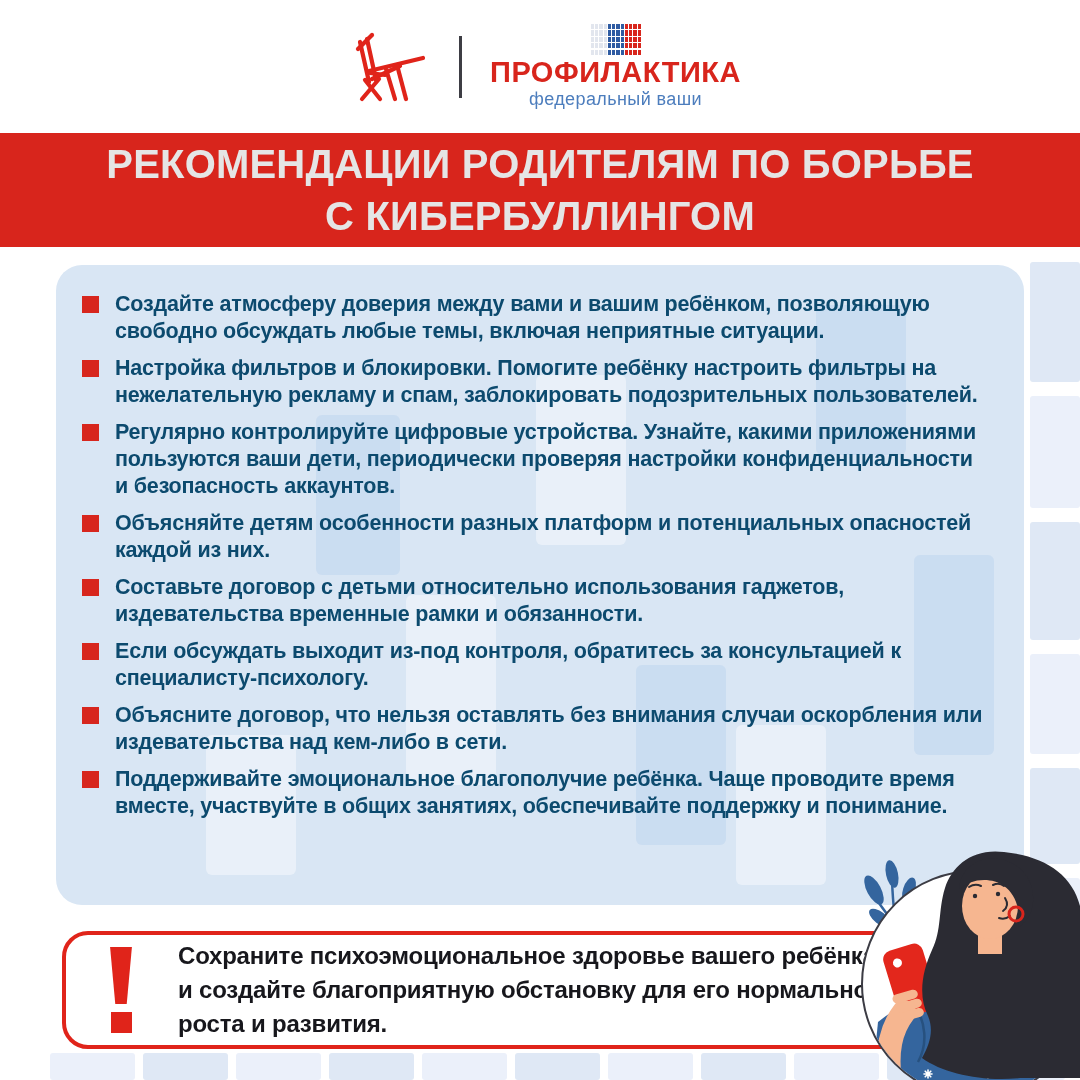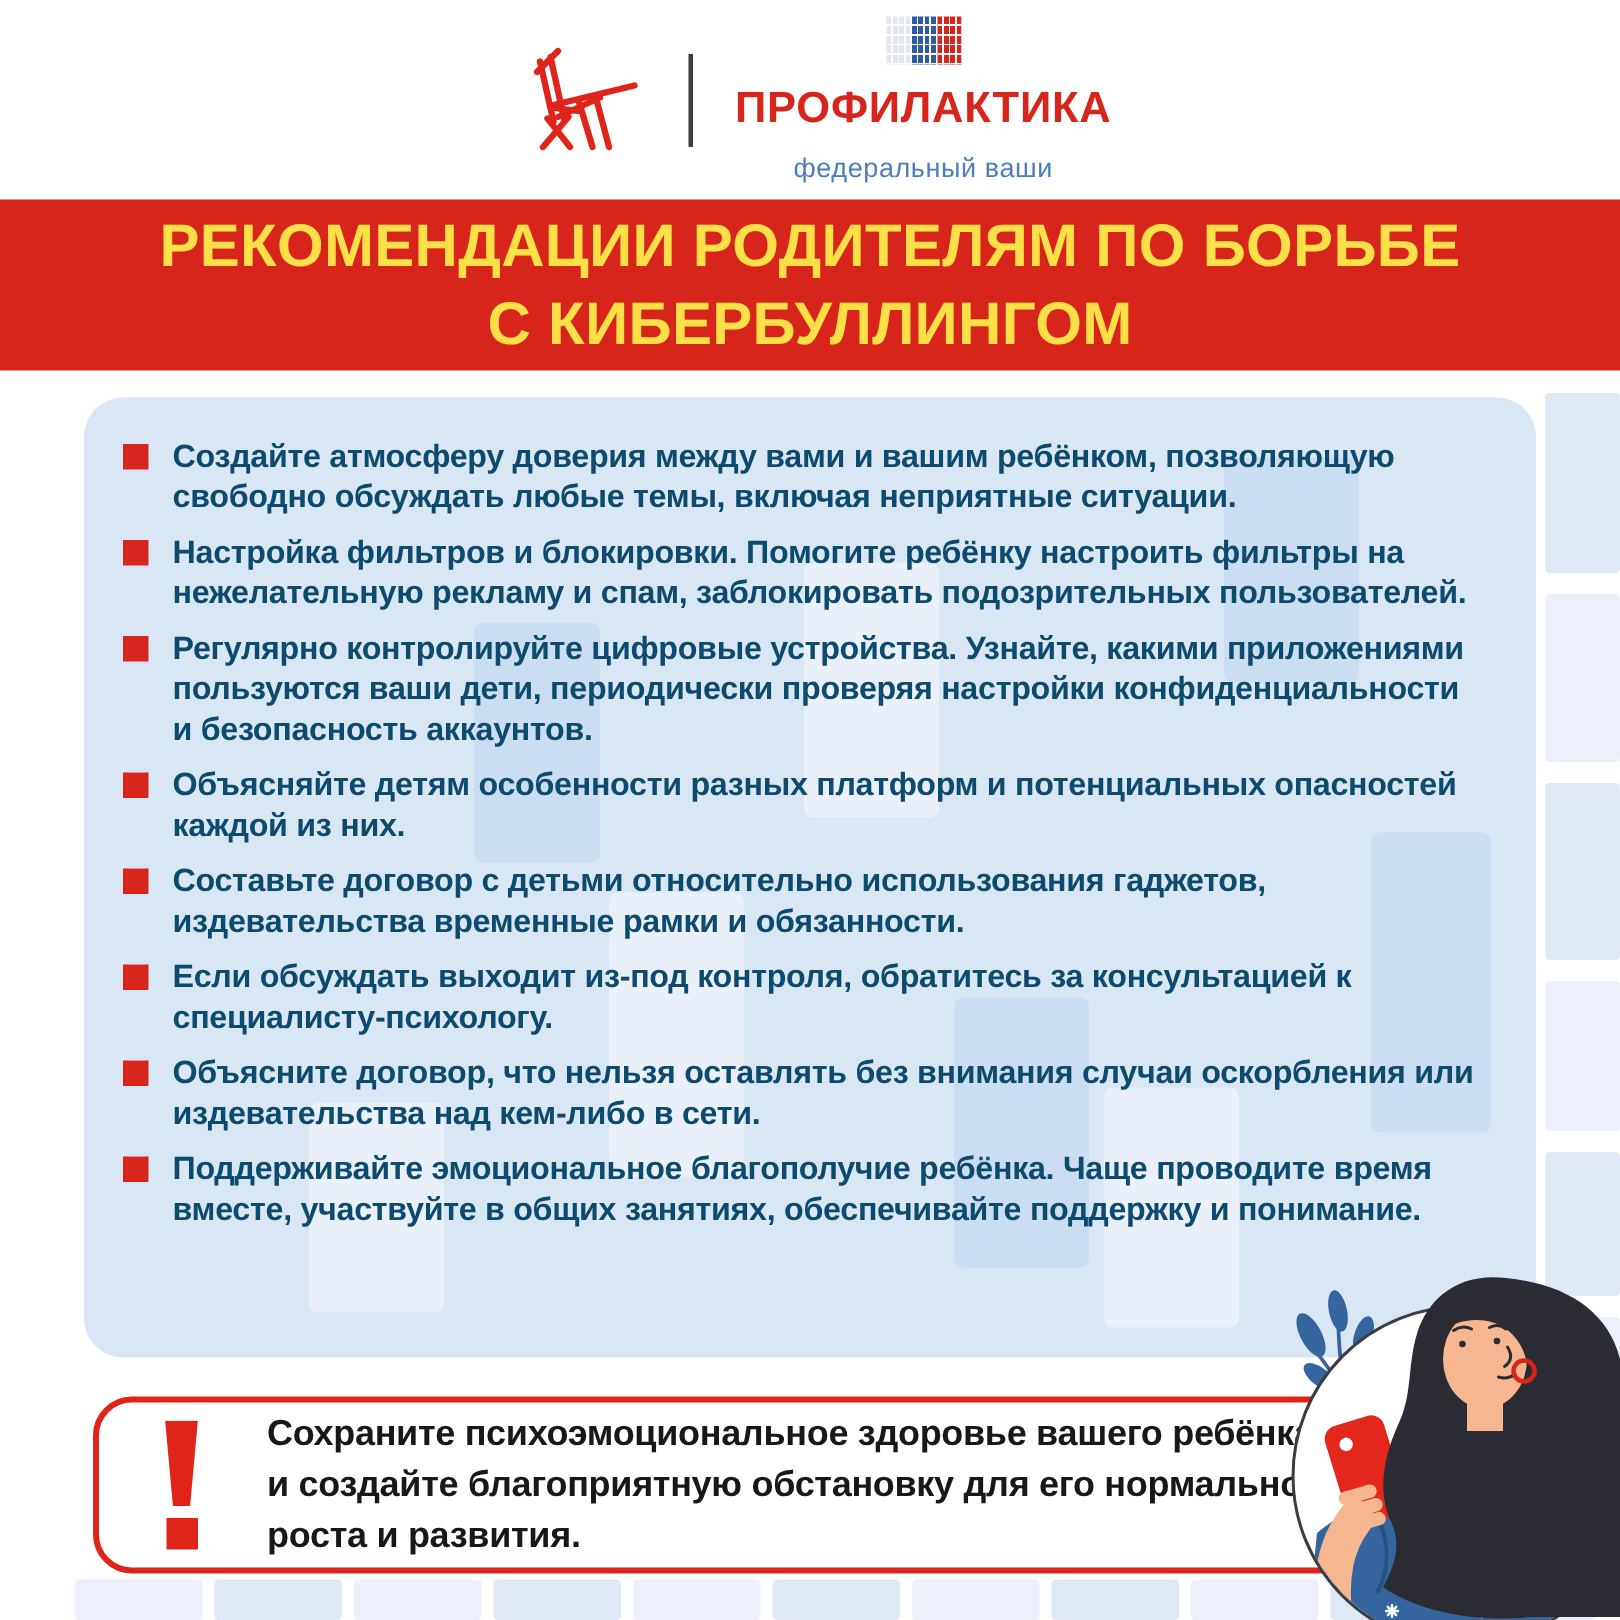--- a/index.html
+++ b/index.html
@@ -10,40 +10,40 @@
   
   .bg-layer{position:absolute; inset:0; z-index:0;}
   .tile{position:absolute; border-radius:3px;}
   .t-a{background:#dfe8f5;} .t-b{background:#ebf0fa;}
   
   .hdr{
     position:absolute; top:0; left:0; right:0; height:133px; z-index:2;
     display:flex; align-items:center; justify-content:center; gap:28px;
   }
   .hdr-divider{width:3px; height:62px; background:#3d3d44;}
-  .brand{display:flex; flex-direction:column; align-items:center; gap:13px;}
+  .brand{display:flex; flex-direction:column; align-items:center; gap:0;}
   .grid-logo{display:flex; gap:1px;}
   .grid-seg{
     width:16px; height:32px;
     background-image:
       repeating-linear-gradient(to right, rgba(255,255,255,0) 0 3.1px, #fff 3.1px 4.25px),
       repeating-linear-gradient(to bottom, rgba(255,255,255,0) 0 5.3px, #fff 5.3px 6.4px);
   }
   .seg-light{background-color:#e2e6ee;}
   .seg-blue{background-color:#2e5ba2;}
   .seg-red{background-color:#d8251c;}
   .brand-name{color:#d8251c; font-weight:bold; font-size:29px; letter-spacing:.5px;}
   .brand-sub{color:#4c7dbd; font-size:18px; letter-spacing:.4px;}
   
   .banner{
     position:absolute; top:133px; left:0; right:0; height:114px; z-index:2;
     background:#d8251c; display:flex; align-items:center; justify-content:center;
   }
   .banner h1{
-    margin:13px; color:#fde047; font-size:40px; font-weight:bold; line-height:1.3;
+    margin:13px; color:#e5e5e5; font-size:40px; font-weight:bold; line-height:1.3;
     text-align:center; white-space:pre-line; letter-spacing:.2px;
   }
   
   .card{
     position:absolute; top:265px; left:56px; width:968px; height:640px; z-index:1;
     background:#d9e6f4; border-radius:26px; box-sizing:border-box;
     padding:26px 36px 0 26px;
   }
   .card-pattern{position:absolute; inset:0; border-radius:26px; overflow:hidden; pointer-events:none;}
   .cp{position:absolute; border-radius:6px;}

